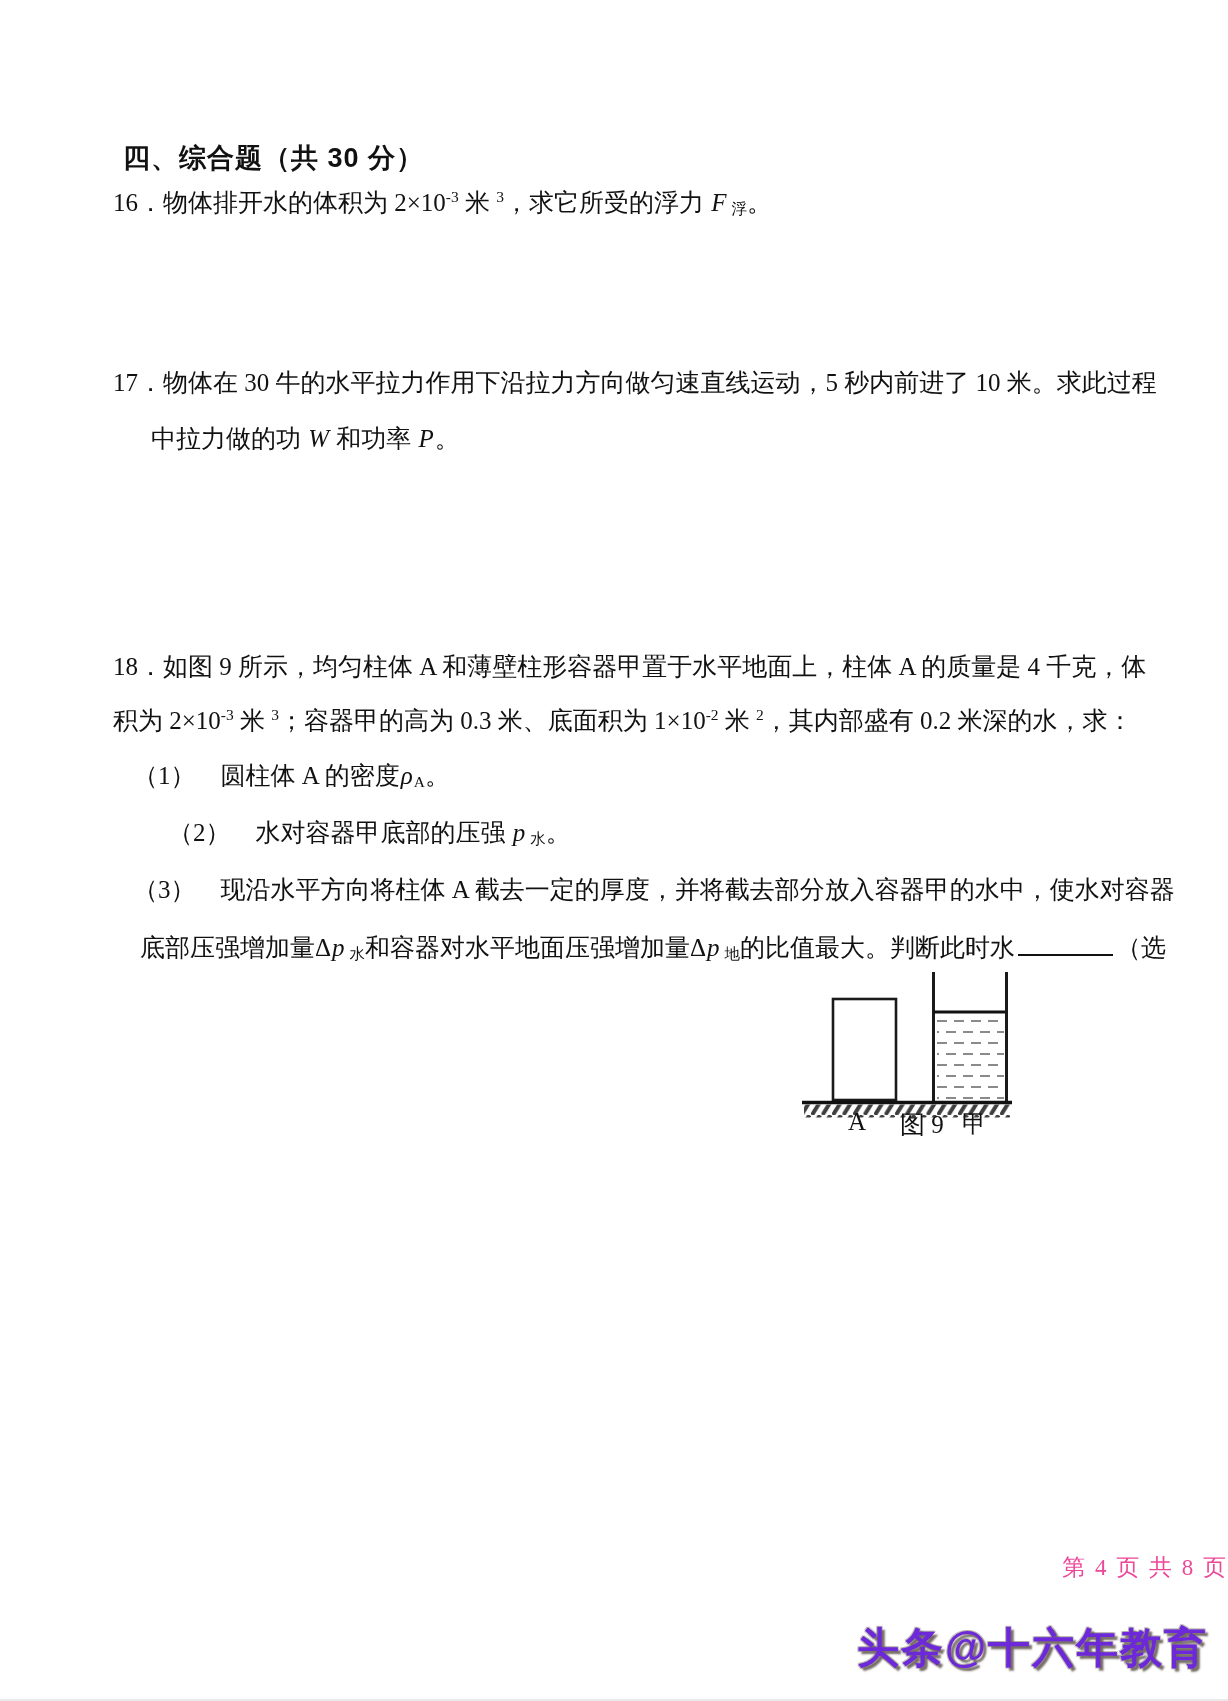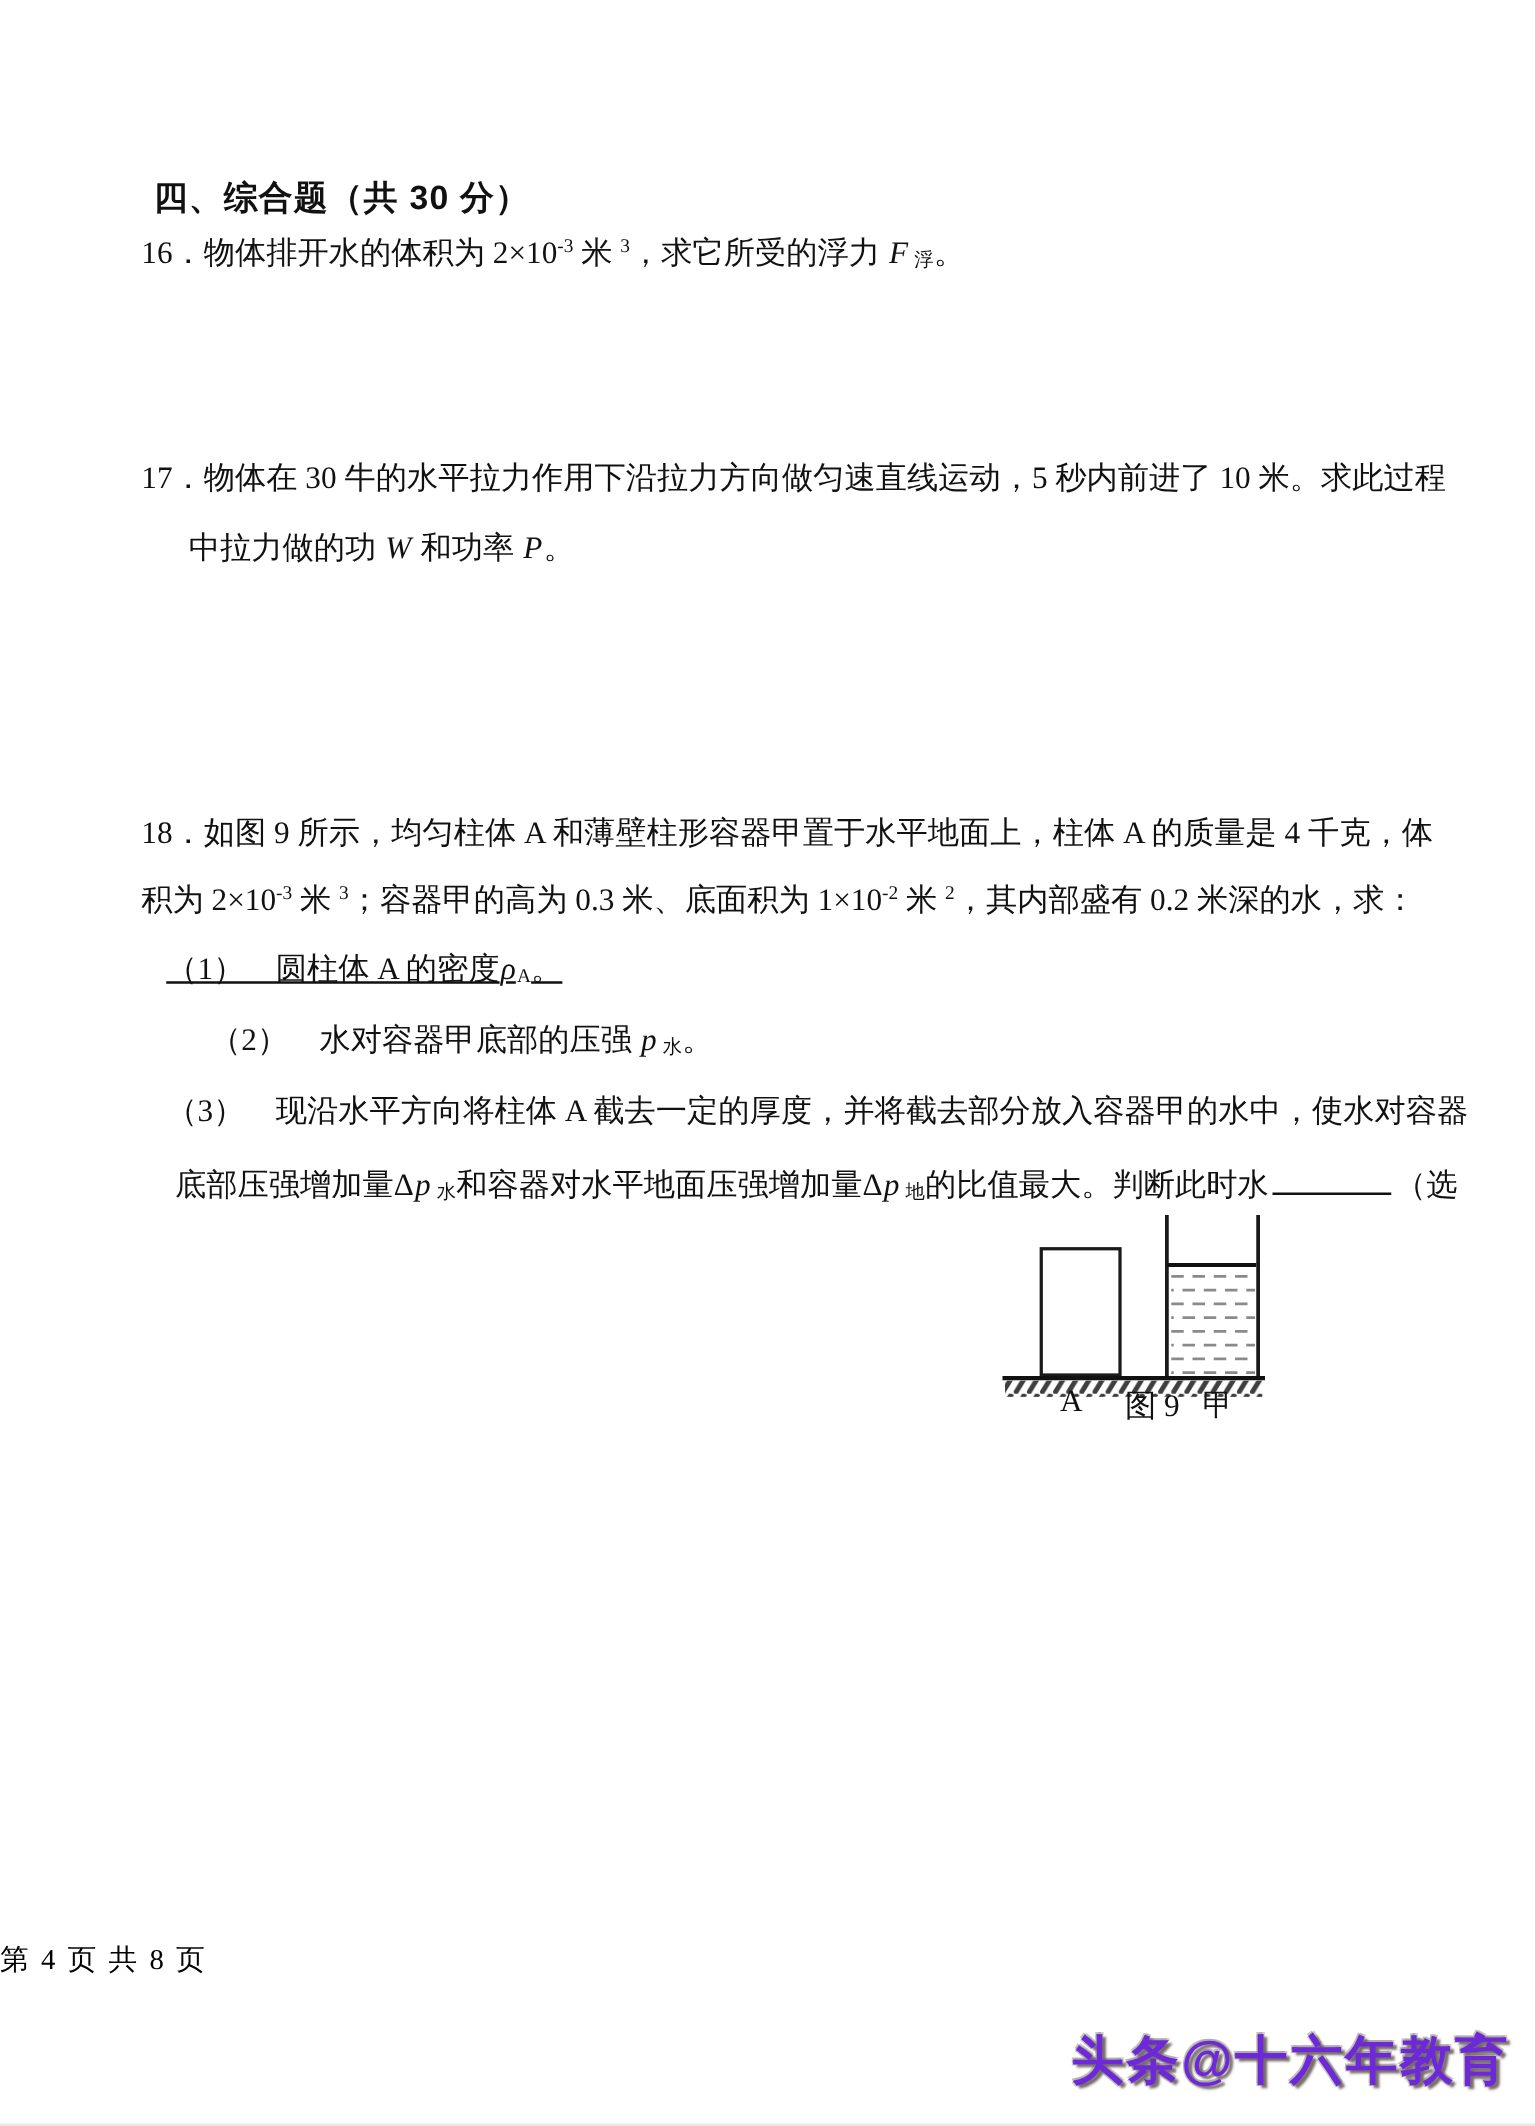--- a/index.html
+++ b/index.html
@@ -20,22 +20,22 @@
     display:inline-block; width:95px; height:1em;
     border-bottom:2px solid #111; margin:0 3px; vertical-align:baseline;
   }
   .figure-wrap { position:absolute; left:790px; top:972px; width:230px; height:180px; }
   .figure-labels { position:absolute; top:136px; left:0; width:230px; height:36px; font-size:25px; }
   .figure-labels span { position:absolute; top:0; }
   .fig-label-a   { left:58px; }
   .fig-caption   { left:110px; }
   .fig-label-jia { left:172px; font-size:24px; }
   .footer {
-    position:absolute; left:0; right:0; top:1552px; text-align:left;
-    font-size:23px; letter-spacing:2px; color:#000000;
+    position:absolute; left:0; right:0; top:1552px; text-align:right;
+    font-size:23px; letter-spacing:2px; color:#ec4899;
   }
   .watermark {
     position:absolute; right:20px; top:1620px;
     font-family:"Liberation Sans","DejaVu Sans",sans-serif;
     font-weight:bold; font-size:42px; letter-spacing:2px;
     color:#6d28d9;
     text-shadow: 3px 3px 2px rgba(110,100,92,0.95),
                  -1px -1px 0 rgba(150,145,140,0.55),
                   1px -1px 0 rgba(150,145,140,0.45),
                  -1px  1px 0 rgba(150,145,140,0.45);
@@ -49,21 +49,21 @@
 
   <div class="t-line section-header" style="left:123px; top:140px;">四、综合题（共 30 分）</div>
 
   <div class="t-line" style="left:113px; top:186px;"><span>16．物体排开水的体积为 2×10</span><span class="seg-sup">-3</span><span> 米 </span><span class="seg-sup">3</span><span>，求它所受的浮力 </span><span class="seg-i">F</span><span class="seg-sub"> 浮</span><span>。</span></div>
 
   <div class="t-line" style="left:113px; top:366px;">17．物体在 30 牛的水平拉力作用下沿拉力方向做匀速直线运动，5 秒内前进了 10 米。求此过程</div>
   <div class="t-line" style="left:113px; top:422px;margin-left:38px;"><span>中拉力做的功 </span><span class="seg-i">W</span><span> 和功率 </span><span class="seg-i">P</span><span>。</span></div>
 
   <div class="t-line" style="left:113px; top:650px;">18．如图 9 所示，均匀柱体 A 和薄壁柱形容器甲置于水平地面上，柱体 A 的质量是 4 千克，体</div>
   <div class="t-line" style="left:113px; top:704px;"><span>积为 2×10</span><span class="seg-sup">-3</span><span> 米 </span><span class="seg-sup">3</span><span>；容器甲的高为 0.3 米、底面积为 1×10</span><span class="seg-sup">-2</span><span> 米 </span><span class="seg-sup">2</span><span>，其内部盛有 0.2 米深的水，求：</span></div>
-  <div class="t-line" style="left:133px; top:759px;text-decoration:underline;"><span>（1）　圆柱体 A 的密度</span><span class="seg-i">ρ</span><span class="seg-sub">A</span><span>。</span></div>
+  <div class="t-line" style="left:133px; top:759px;"><span>（1）　圆柱体 A 的密度</span><span class="seg-i">ρ</span><span class="seg-sub">A</span><span>。</span></div>
   <div class="t-line" style="left:133px; top:816px;margin-left:35px;"><span>（2）　水对容器甲底部的压强 </span><span class="seg-i">p</span><span class="seg-sub"> 水</span><span>。</span></div>
   <div class="t-line" style="left:133px; top:873px;">（3）　现沿水平方向将柱体 A 截去一定的厚度，并将截去部分放入容器甲的水中，使水对容器</div>
   <div class="t-line" style="left:140px; top:929px;"><span>底部压强增加量Δ</span><span class="seg-i">p</span><span class="seg-sub"> 水</span><span>和容器对水平地面压强增加量Δ</span><span class="seg-i">p</span><span class="seg-sub"> 地</span><span>的比值最大。判断此时水</span><span class="seg-blank"></span><span>（选</span></div>
 
   <div class="figure-wrap">
     <svg width="230" height="150" viewBox="0 0 230 150">
       <defs>
         <pattern id="hatch" width="10.5" height="13" patternUnits="userSpaceOnUse">
           <line x1="1" y1="13" x2="9" y2="0" stroke="#3f3f3f" stroke-width="4"></line>
         </pattern>

